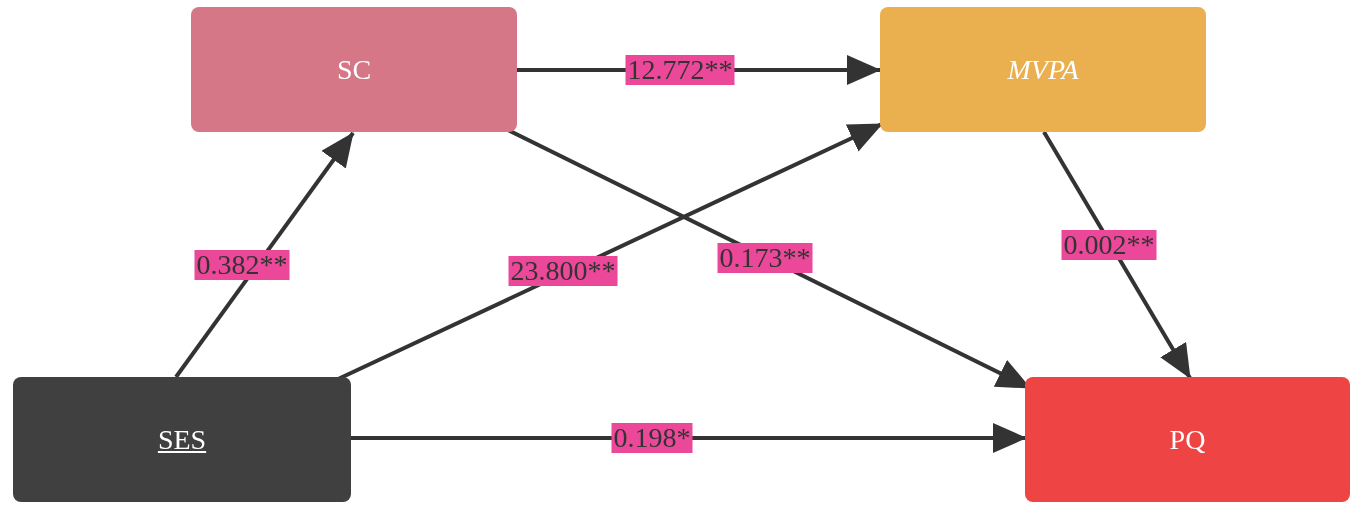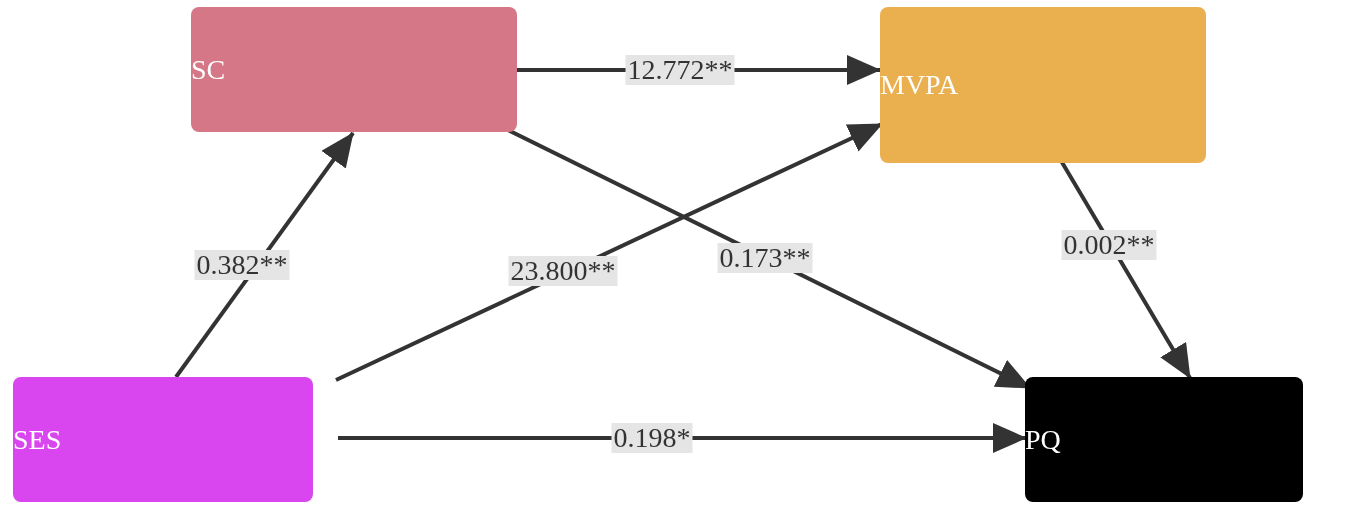--- a/index.html
+++ b/index.html
@@ -1,19 +1,19 @@
 <!DOCTYPE html>
 <html><head>
 <meta charset="utf-8">
 <style>
   html, body { margin: 0; padding: 0; background: #ffffff; }
   body { width: 1355px; height: 509px; position: relative; overflow: hidden; font-family: "Liberation Serif", "DejaVu Serif", serif; }
-  .node { position: absolute; border-radius: 8px; display: flex; align-items: center; justify-content: flex-start; color: #ffffff; font-size: 28px; }
+  .node { position: absolute; border-radius: 8px; display: flex; align-items: center; justify-content: center; color: #ffffff; font-size: 28px; }
   svg.edges { position: absolute; left: 0; top: 0; }
-  .elabel { position: absolute; background: #e5e5e5; color: #333333; font-size: 28px; line-height: 30px; padding: 0 2px; transform: translate(-50%, -50%); white-space: nowrap; }
+  .elabel { position: absolute; background: #ec4899; color: #333333; font-size: 28px; line-height: 30px; padding: 0 2px; transform: translate(-50%, -50%); white-space: nowrap; }
 </style>
 </head>
 <body>
 
 <svg class="edges" width="1355" height="509">
   <defs>
     <marker id="arr" markerWidth="10" markerHeight="10" refX="9" refY="5" orient="auto" markerUnits="userSpaceOnUse" viewBox="0 0 10 10">
       <path d="M0,0 L10,5 L0,10 z" fill="#333333"></path>
     </marker>
     <marker id="arrBig" markerWidth="34" markerHeight="30" refX="33" refY="15" orient="auto" markerUnits="userSpaceOnUse">
@@ -30,27 +30,27 @@
   <line x1="508" y1="130" x2="1030" y2="388" stroke="#333" stroke-width="4" marker-end="url(#arrBig)"></line>
 
   <line x1="1044" y1="132" x2="1190" y2="378" stroke="#333" stroke-width="4" marker-end="url(#arrBig)"></line>
 
   <line x1="338" y1="438" x2="1026" y2="438" stroke="#333" stroke-width="4" marker-end="url(#arrBig)"></line>
 </svg>
 
 <div class="node" style="left:191px; top:7px; width:326px; height:125px; background:#d57787;">
   <span>SC</span>
 </div>
-<div class="node" style="left:880px; top:7px; width:326px; height:156px; background:#eab050;">
+<div class="node" style="left:880px; top:7px; width:326px; height:125px; background:#eab050;font-style:italic;">
   <span>MVPA</span>
 </div>
-<div class="node" style="left:13px; top:377px; width:300px; height:125px; background:#d946ef;">
+<div class="node" style="left:13px; top:377px; width:338px; height:125px; background:#404040;text-decoration:underline;">
   <span>SES</span>
 </div>
-<div class="node" style="left:1025px; top:377px; width:278px; height:125px; background:#000000;">
+<div class="node" style="left:1025px; top:377px; width:325px; height:125px; background:#ef4444;">
   <span>PQ</span>
 </div>
 
 <span class="elabel" style="left:242px; top:265px;">0.382**</span>
 <span class="elabel" style="left:680px; top:70px;">12.772**</span>
 <span class="elabel" style="left:563px; top:271px;">23.800**</span>
 <span class="elabel" style="left:765px; top:258px;">0.173**</span>
 <span class="elabel" style="left:1109px; top:245px;text-align:right;">0.002**</span>
 <span class="elabel" style="left:652px; top:438px;text-align:center;">0.198*</span>
 

